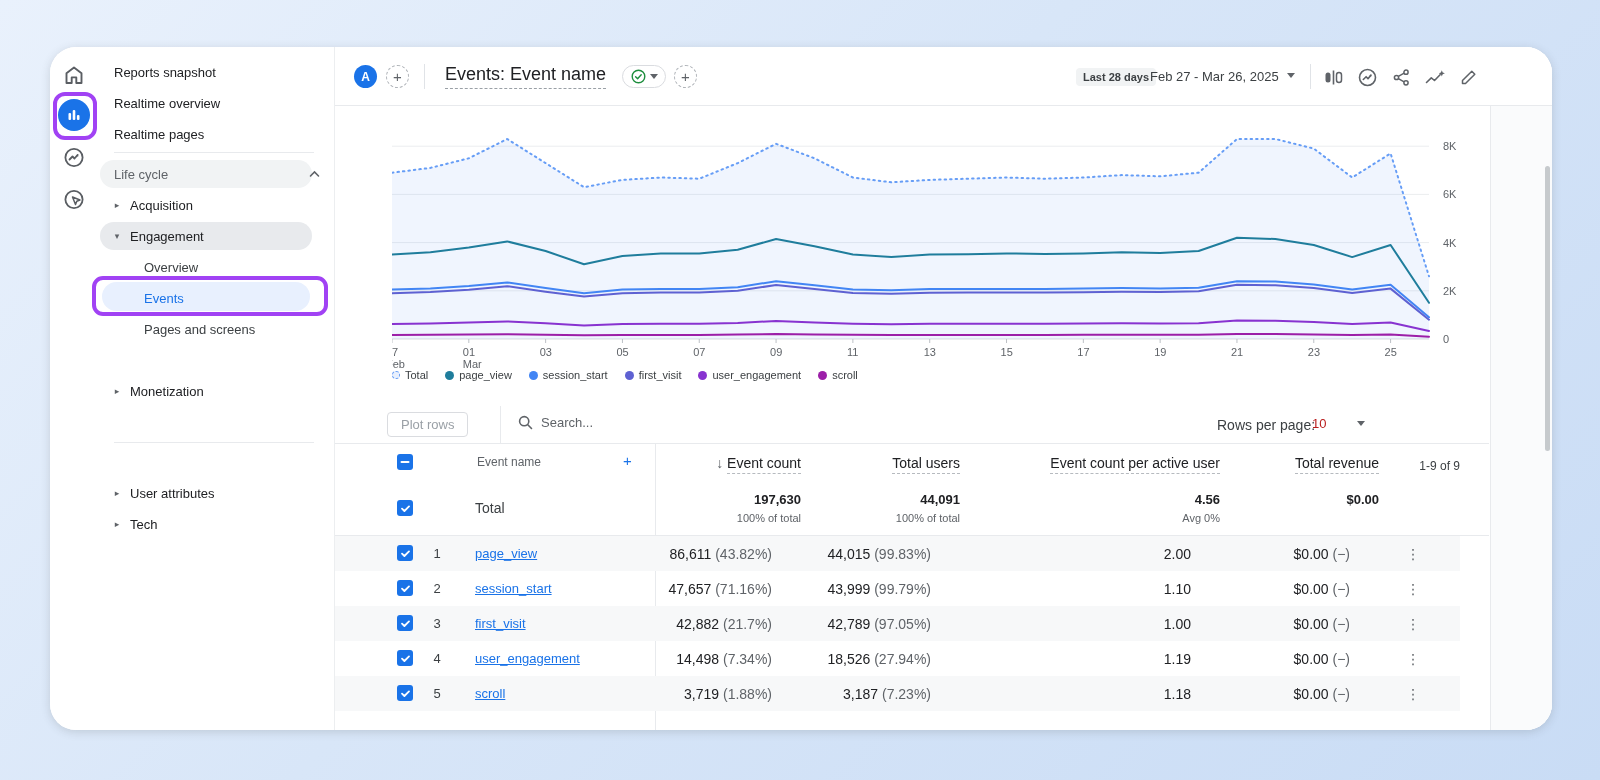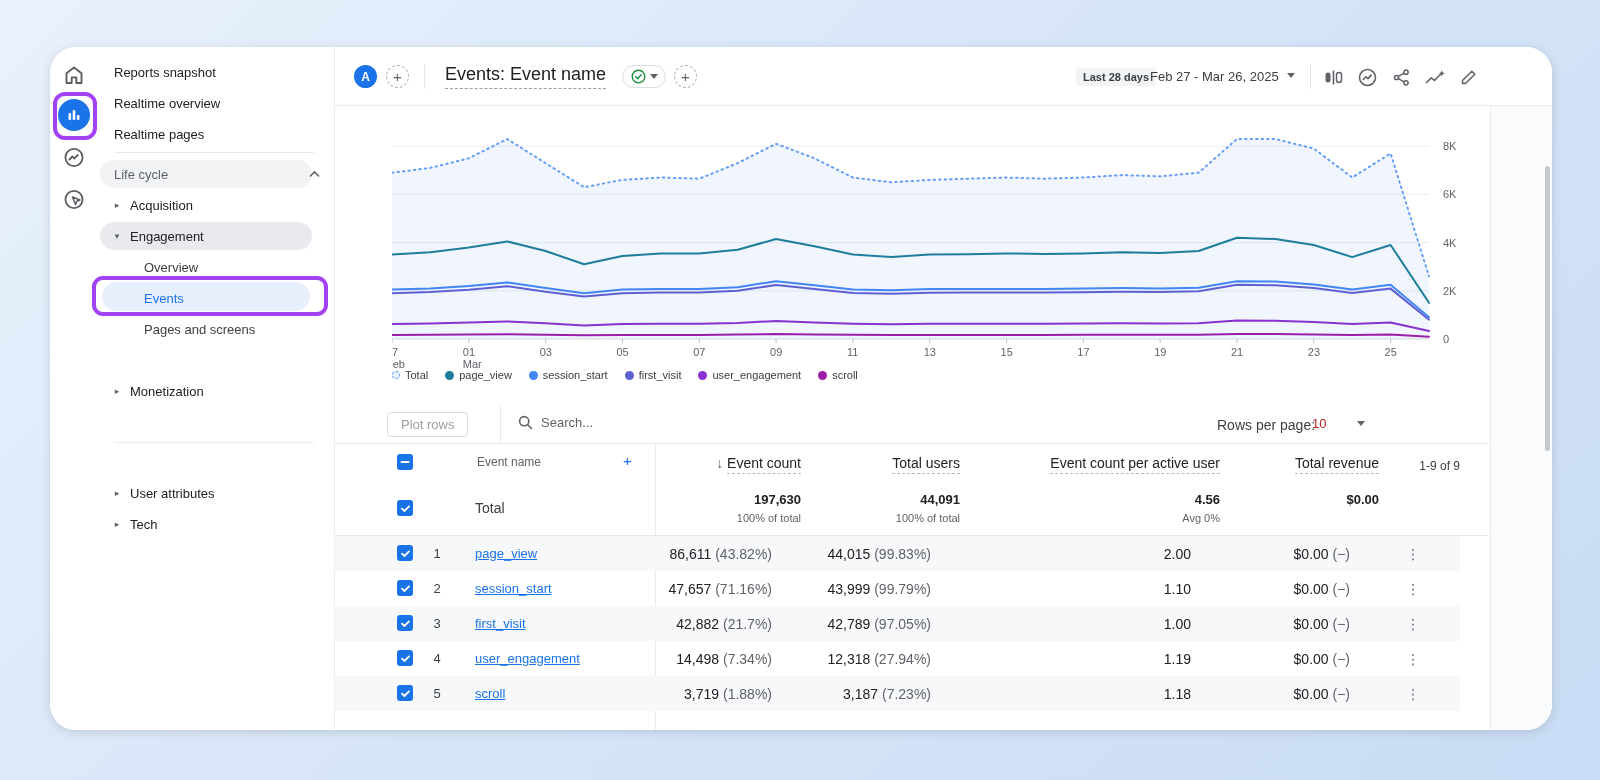--- a/index.html
+++ b/index.html
@@ -445,21 +445,21 @@
         </div>
         <div class="trow" style="top:535px">
           <span class="cb" style="top:9px">
               <svg width="11" height="11" viewBox="0 0 11 11">
                 <path d="M2 5.6l2.4 2.4L9 3.4" fill="none" stroke="#fff" stroke-width="1.8" stroke-linecap="round" stroke-linejoin="round"></path>
               </svg>
             </span>
           <span class="idx">4</span>
           <span class="ename">user_engagement</span>
           <span class="num r-count" style="top:10px"><span>14,498</span> <span class="pct">(7.34%)</span></span>
-          <span class="num r-users" style="top:10px"><span>12,318</span> <span class="pct">(27.94%)</span></span>
+          <span class="num r-users" style="top:10px"><span>18,526</span> <span class="pct">(27.94%)</span></span>
           <span class="num r-per" style="top:10px">1.19</span>
           <span class="num r-rev" style="top:10px"><span>$0.00</span> <span class="pct">(−)</span></span>
           <span class="kebab">⋮</span>
         </div>
         <div class="trow striped" style="top:570px">
           <span class="cb" style="top:9px">
               <svg width="11" height="11" viewBox="0 0 11 11">
                 <path d="M2 5.6l2.4 2.4L9 3.4" fill="none" stroke="#fff" stroke-width="1.8" stroke-linecap="round" stroke-linejoin="round"></path>
               </svg>
             </span>

